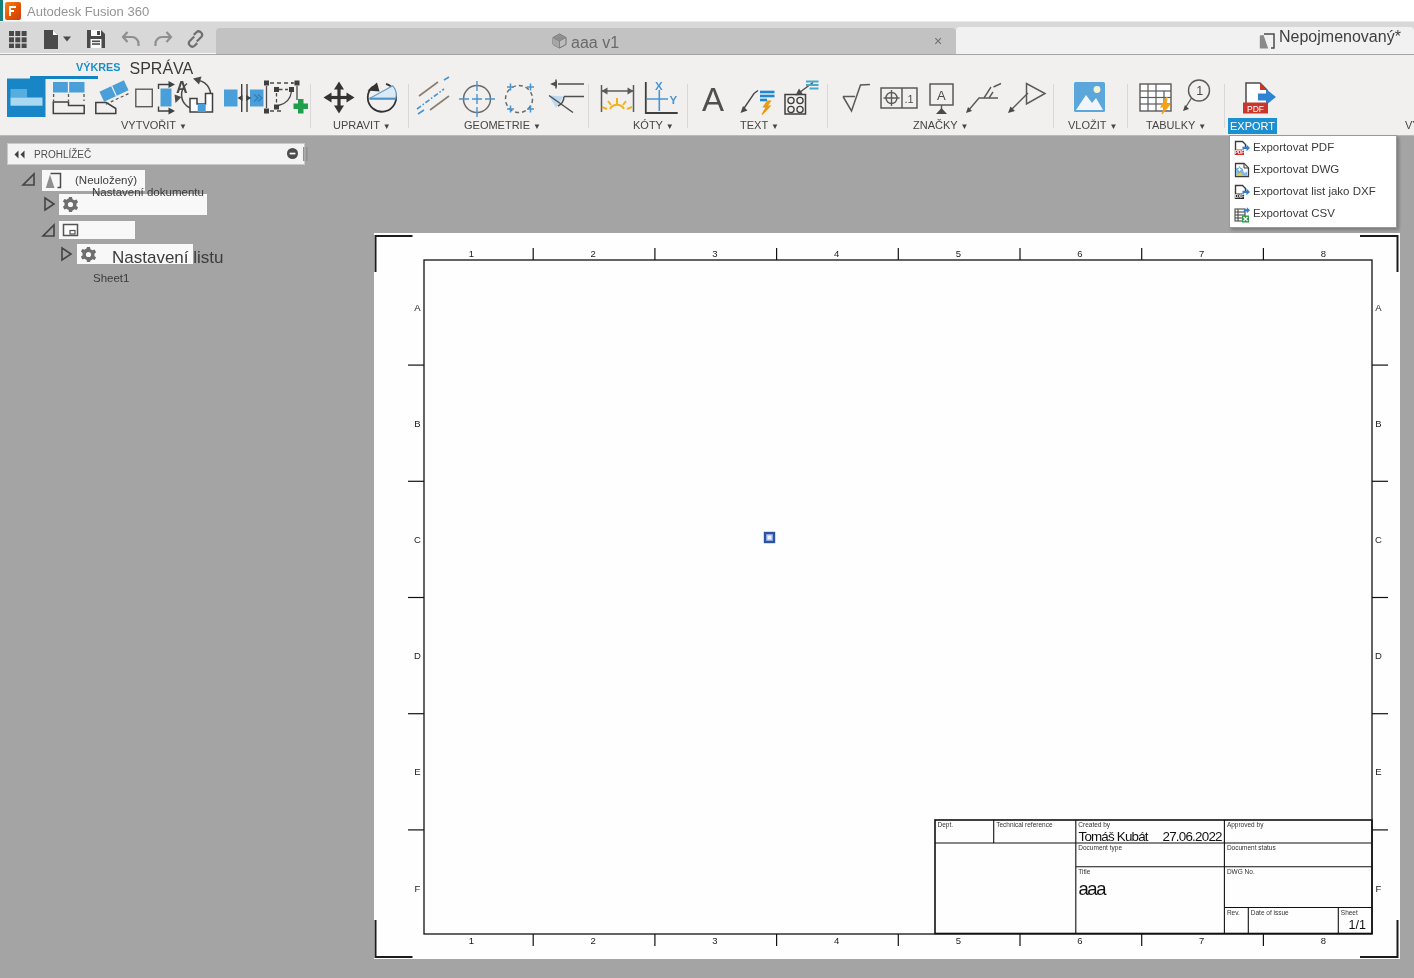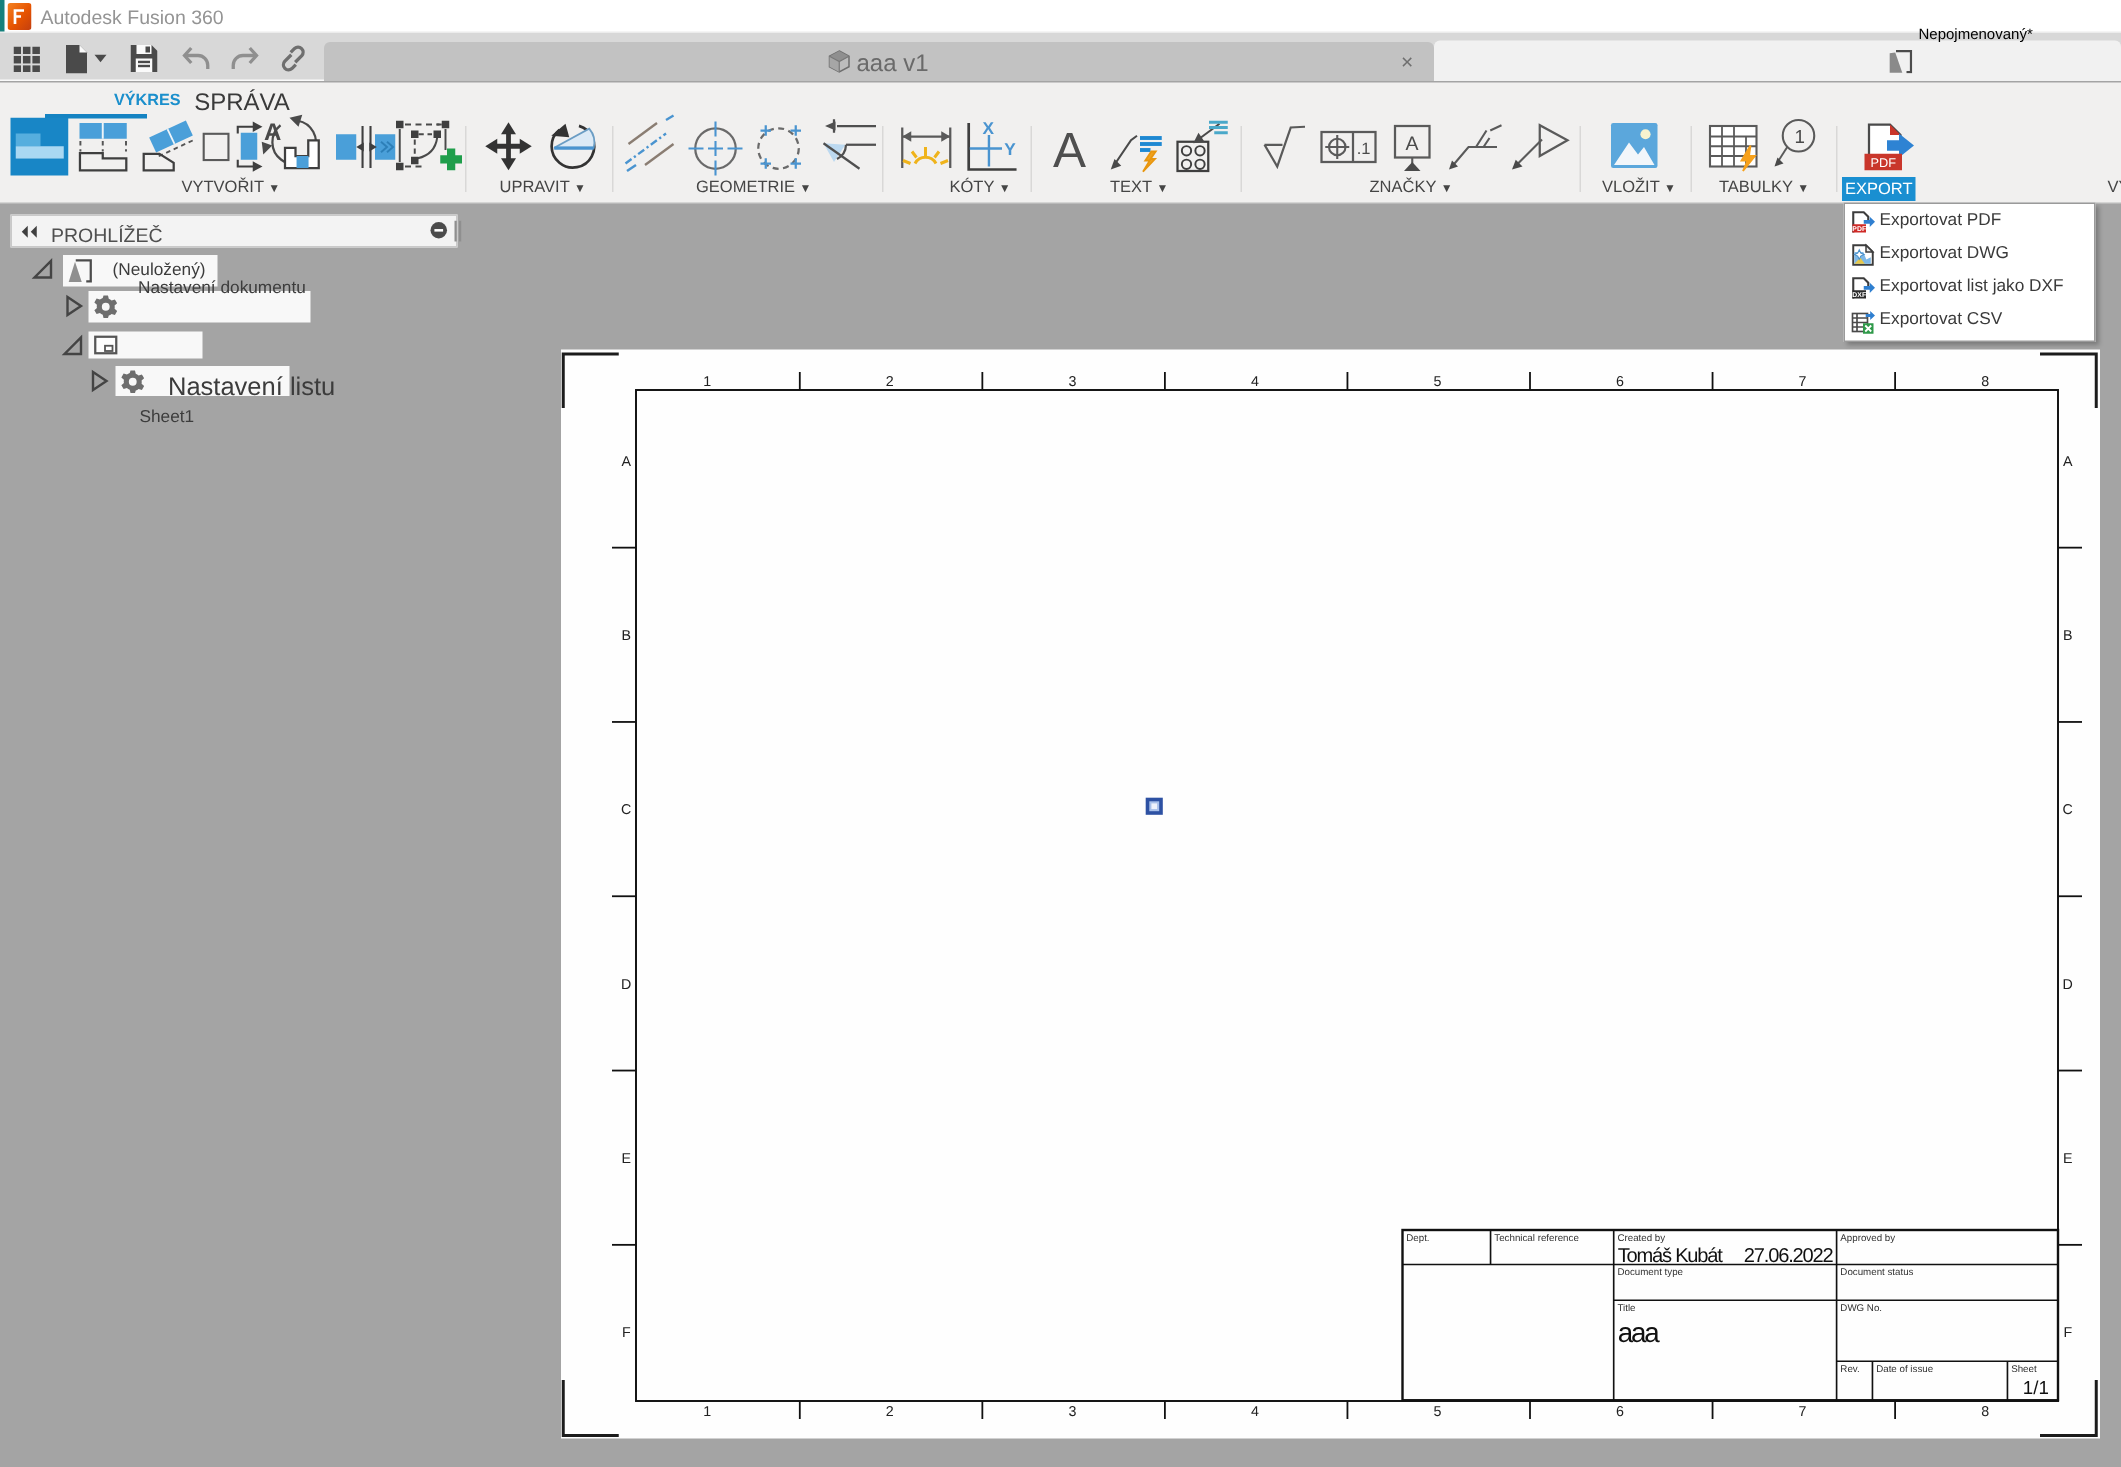--- a/index.html
+++ b/index.html
@@ -20,21 +20,21 @@
 .rtab { top:60px; font-size:16px; color:#3a3a3a; }
 #tab-vykres { left:44px; color:#1b8fcc; font-weight:bold; font-size:10.8px; padding-top:1px;margin-left:32px; }
 #tab-sprava { left:129.5px; }
 #blueline { left:30px; top:76px; width:68px; height:3px; background:#1583c2; }
 .sep { top:84px; width:1px; height:44px; background:#d9d8d7; }
 .glabel { top:119px; font-size:11px; color:#454545; white-space:nowrap;text-align:center; }
 .glabel .car { font-size:8px; color:#454545; }
 #exportbtn { left:1228px; top:118px; width:49px; height:16px; background:#1a8fd1; color:#ffffff; font-size:11px; text-align:center; line-height:16px; }
 
 #phead { left:7px; top:143px; width:298px; height:22px; background:#f3f3f3; border:1px solid #c9c9c9; }
-#phead .t { position:absolute; left:26px; top:5px; font-size:13px; color:#4f4f4f; }
+#phead .t { position:absolute; left:26px; top:5px; font-size:10px; color:#4f4f4f; }
 .chip { position:absolute; background:#f8f8f8; font-size:11.5px; color:#3c3c3c; }
 
 #sheet { left:374px; top:233px; width:1026px; height:726px; background:#fefefe; }
 
 #menu { left:1229px; top:135px; width:168px; height:93px; background:#ffffff; border:1px solid #9a9a9a; box-shadow:2px 2px 3px rgba(0,0,0,0.25); }
 .mi { position:absolute; left:25px; font-size:11.5px; color:#3a3a3a; }
 </style>
 </head>
 <body>
 <div id="stage">
@@ -102,21 +102,21 @@
     <path d="M8.5,1 L15,4.5 L8.5,8 L2,4.5 Z" fill="#8f8f8f"></path>
     <path d="M8.5,8 L8.5,15 L2,11.5 L2,4.5 Z" fill="#a6a6a6"></path>
     <path d="M2,4.5 L8.5,8 L15,4.5 M8.5,8 L8.5,15" fill="none" stroke="#787878" stroke-width="0.8"></path>
   </svg>
   <div class="abs tabtxt" style="left:571px;top:34px;">aaa v1</div>
   <div class="abs tabtxt" style="left:934px;top:33px;font-size:14px;color:#6f6f6f;">×</div>
   <svg class="abs" style="left:1259px;top:33px;" width="16" height="16" viewBox="0 0 16 16">
     <path d="M5,1 H15 V15 H12" fill="none" stroke="#4c4c4c" stroke-width="1.5"></path>
     <path d="M0.8,15.5 V2.5 L4.5,2 L9.2,15.5 Z" fill="#8a8a8a"></path>
   </svg>
-  <div class="abs" style="left:1279px;top:18px;font-size:10px;color:#000000;">Nepojmenovaný*</div>
+  <div class="abs" style="left:1279px;top:28px;font-size:16px;color:#404040;">Nepojmenovaný*</div>
 
   <div class="abs" id="ribbon"></div>
   <div class="abs rtab" id="tab-vykres">VÝKRES</div>
   <div class="abs rtab" id="tab-sprava">SPRÁVA</div>
   <div class="abs" id="blueline"></div>
   <svg class="abs" id="iconrow" style="left:0;top:56px;" width="1414" height="80" viewBox="0 0 1414 80">
 
     <rect x="7" y="22.5" width="38.5" height="38.5" fill="#1886c6"></rect>
     <rect x="10.5" y="33" width="16.5" height="8.5" fill="#56aede"></rect>
     <rect x="10.5" y="41.5" width="32" height="8.2" fill="#aad8f2"></rect>

